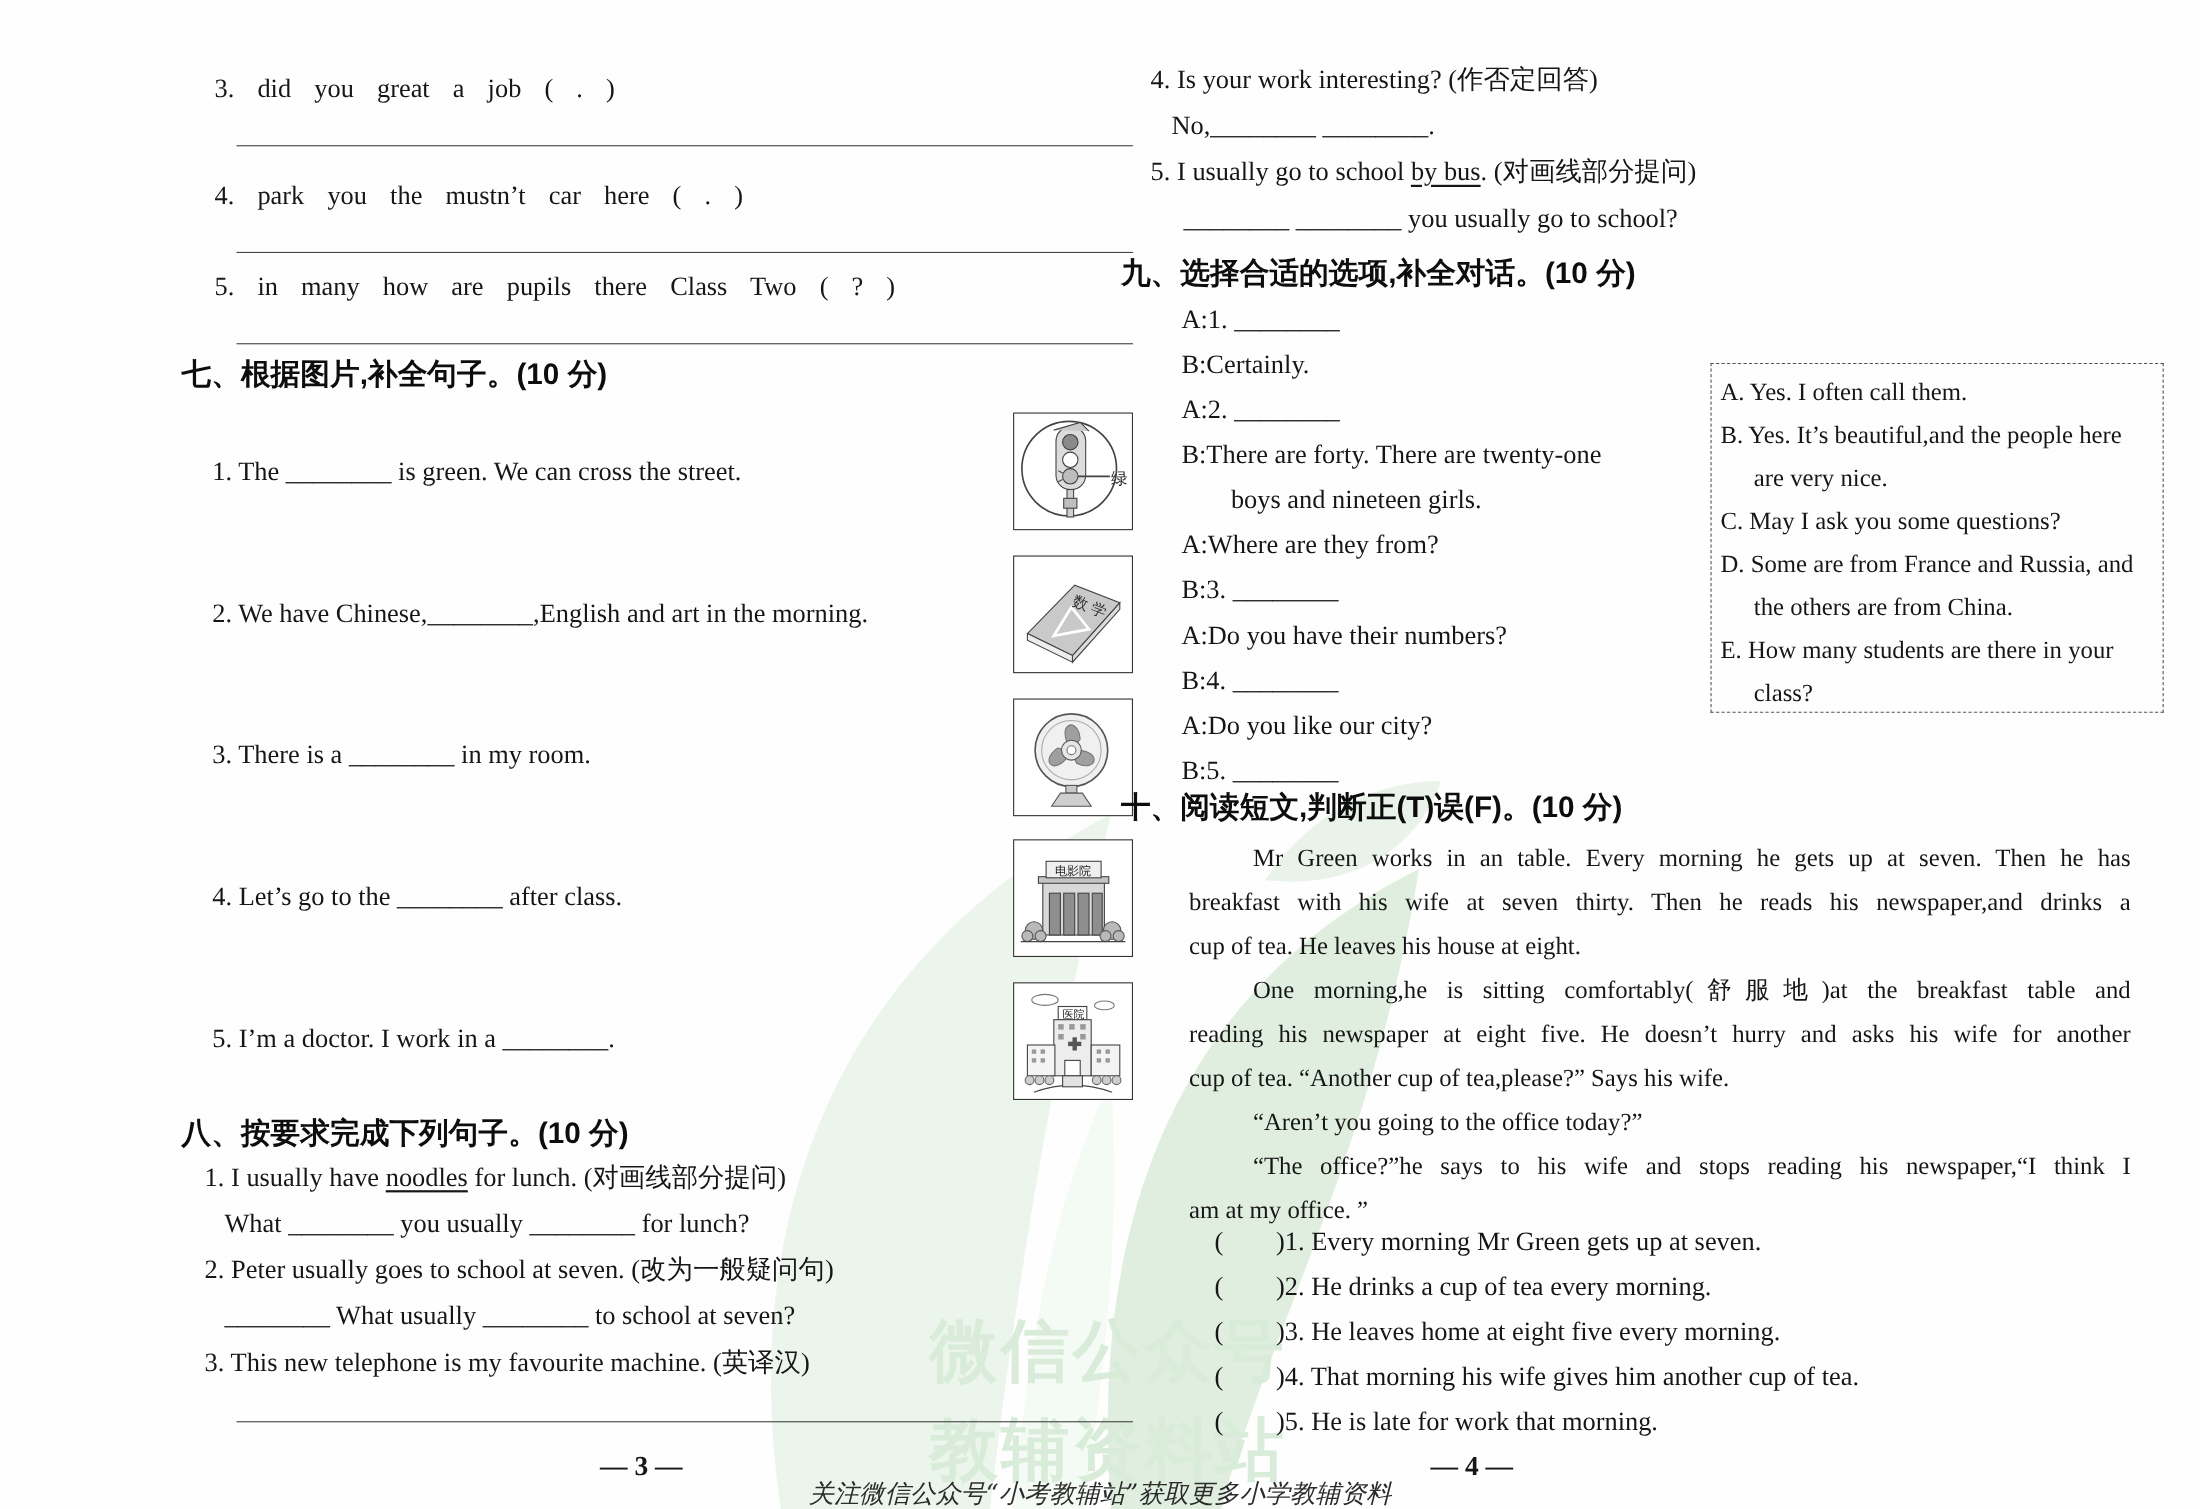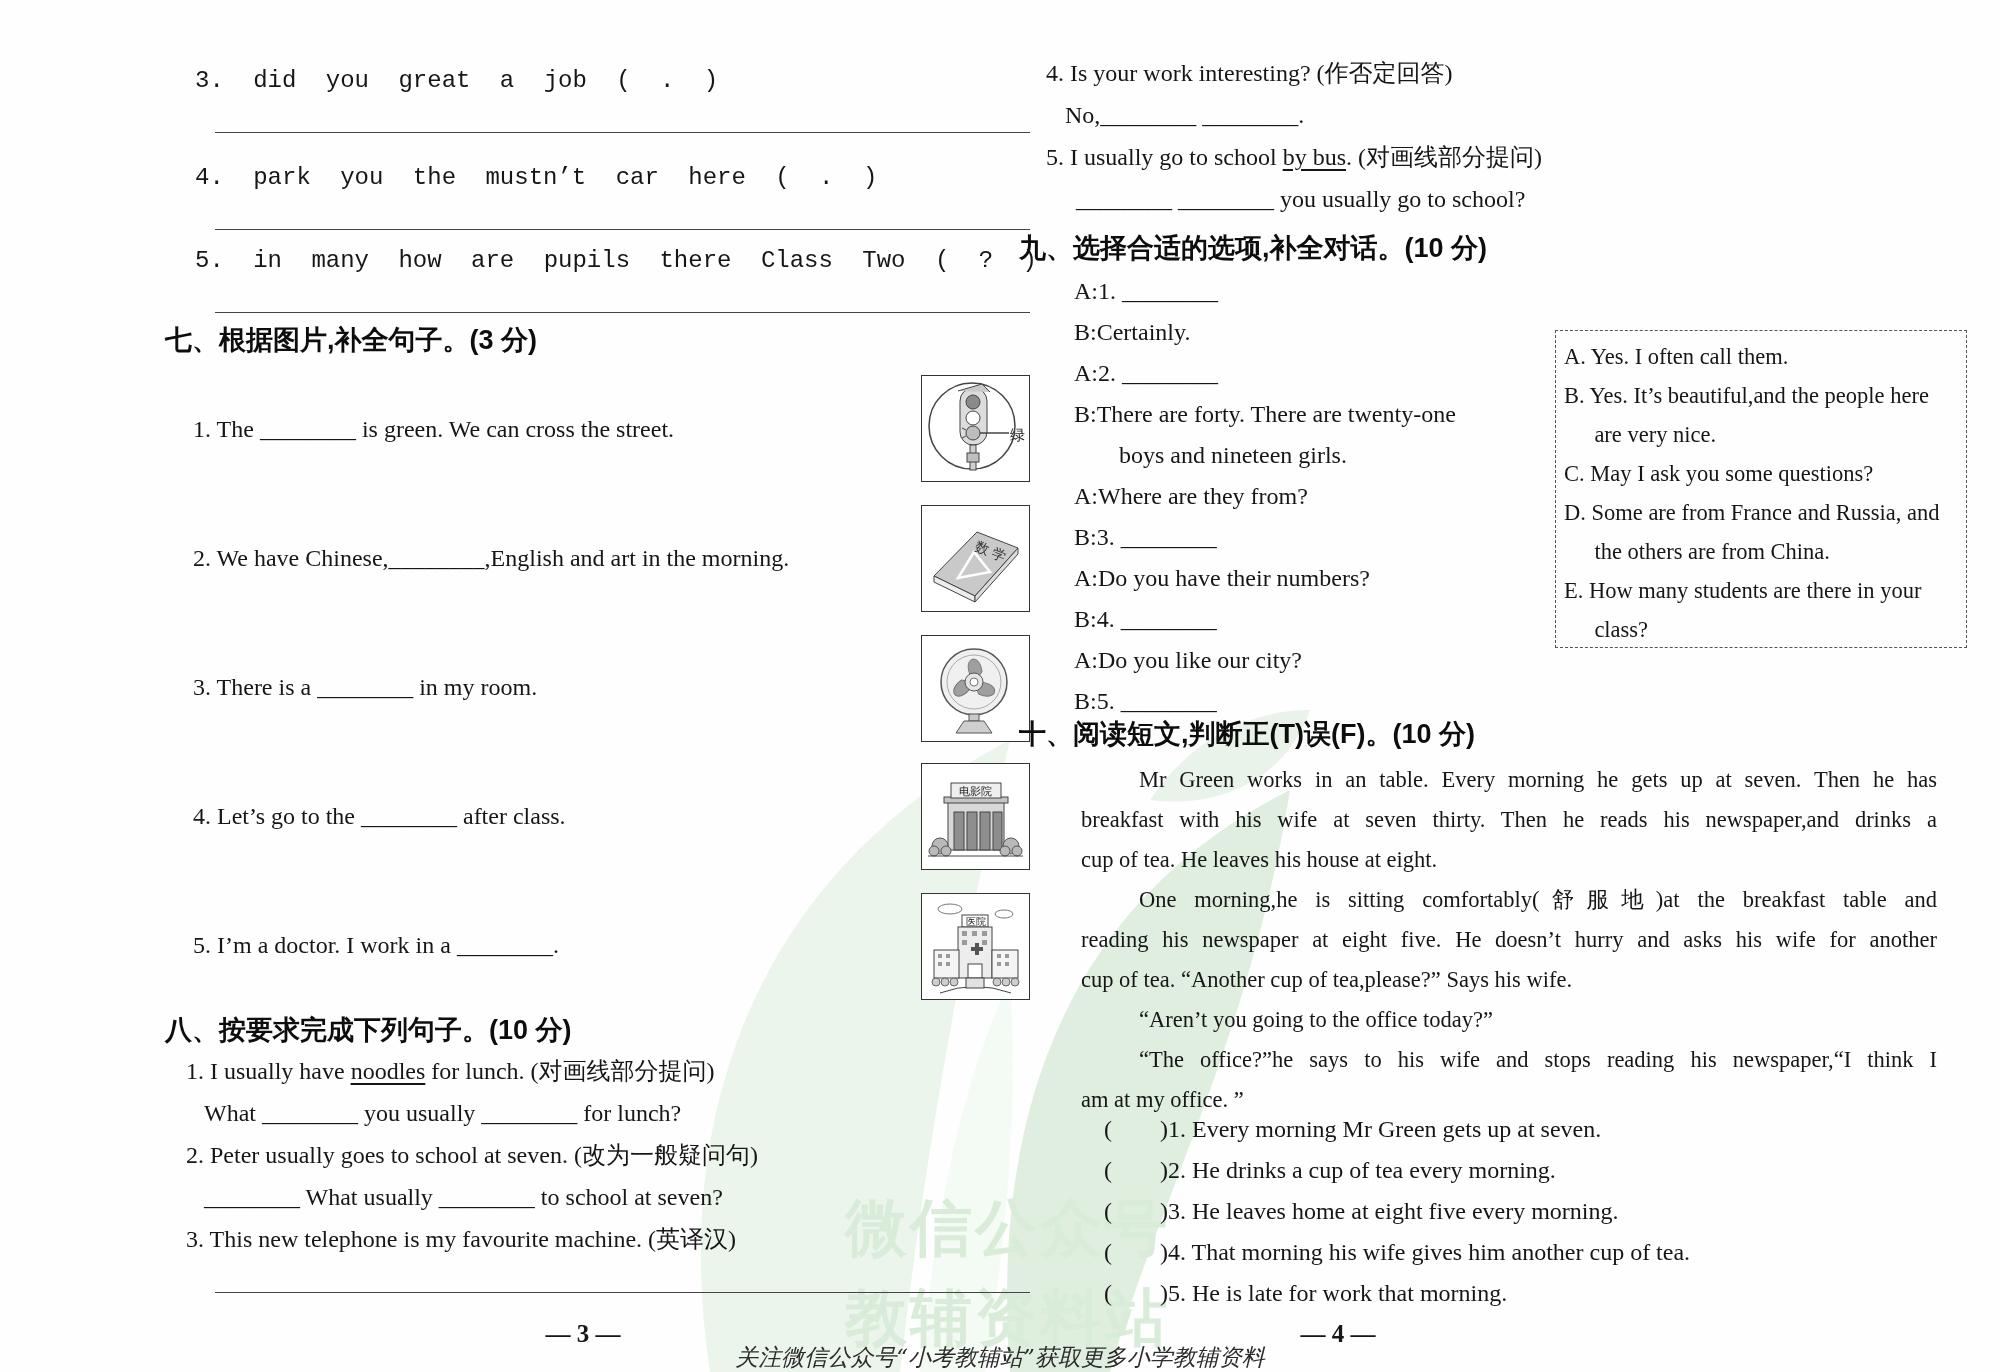--- a/index.html
+++ b/index.html
@@ -6,21 +6,21 @@
   #root{position:relative;width:2000px;height:1372px;background:#fefefe;overflow:hidden;
         font-family:"Liberation Serif",serif;color:#161616;}
   .abs{position:absolute;}
   .txt{font-size:24px;line-height:30px;white-space:nowrap;}
   .sect{font-size:27px;font-weight:700;font-family:"Liberation Sans",sans-serif;white-space:nowrap;color:#0d0d0d;}
   .u{text-decoration:underline;text-underline-offset:4px;}
   .fullline{border-bottom:1.6px solid #444;height:0;}
   .scramble{word-spacing:15px;}
   
   #topitems{position:absolute;top:66px;left:55px;width:845px;}
-  #topitems .sc-item{position:absolute;left:0;width:845px;font-family:Liberation Mono, monospace;}
+  #topitems .sc-item{position:absolute;left:0;width:845px;}
   #topitems .sc-item:nth-of-type(1){top:0px;}
   #topitems .sc-item:nth-of-type(2){top:97px;}
   #topitems .sc-item:nth-of-type(3){top:180px;}
   #topitems .fullline{margin-top:36px;margin-left:20px;width:815px;}
   
   #s7rows{position:absolute;top:414px;left:53px;width:730px;}
   #s7rows .s7row{height:129px;}
   .figbox{position:absolute;left:781px;width:107px;height:105px;border:1.2px solid #333;background:#fff;}
   
   #s8rows{position:absolute;top:1056px;left:46px;width:860px;}
@@ -81,21 +81,21 @@
           <div class="scramble txt">4. park you the mustn’t car here ( . )</div>
           <div class="fullline"></div>
         </div>
 
         <div class="sc-item">
           <div class="scramble txt">5. in many how are pupils there Class Two ( ? )</div>
           <div class="fullline"></div>
         </div>
       </div>
 
-    <div class="abs sect" style="left:25px;top:322px;">七、根据图片,补全句子。(3 分)</div>
+    <div class="abs sect" style="left:25px;top:322px;">七、根据图片,补全句子。(10 分)</div>
 
     <div id="s7rows">
 
         <div class="s7row txt">1. The ________ is green. We can cross the street.</div>
 
         <div class="s7row txt">2. We have Chinese,________,English and art in the morning.</div>
 
         <div class="s7row txt">3. There is a ________ in my room.</div>
 
         <div class="s7row txt">4. Let’s go to the ________ after class.</div>

